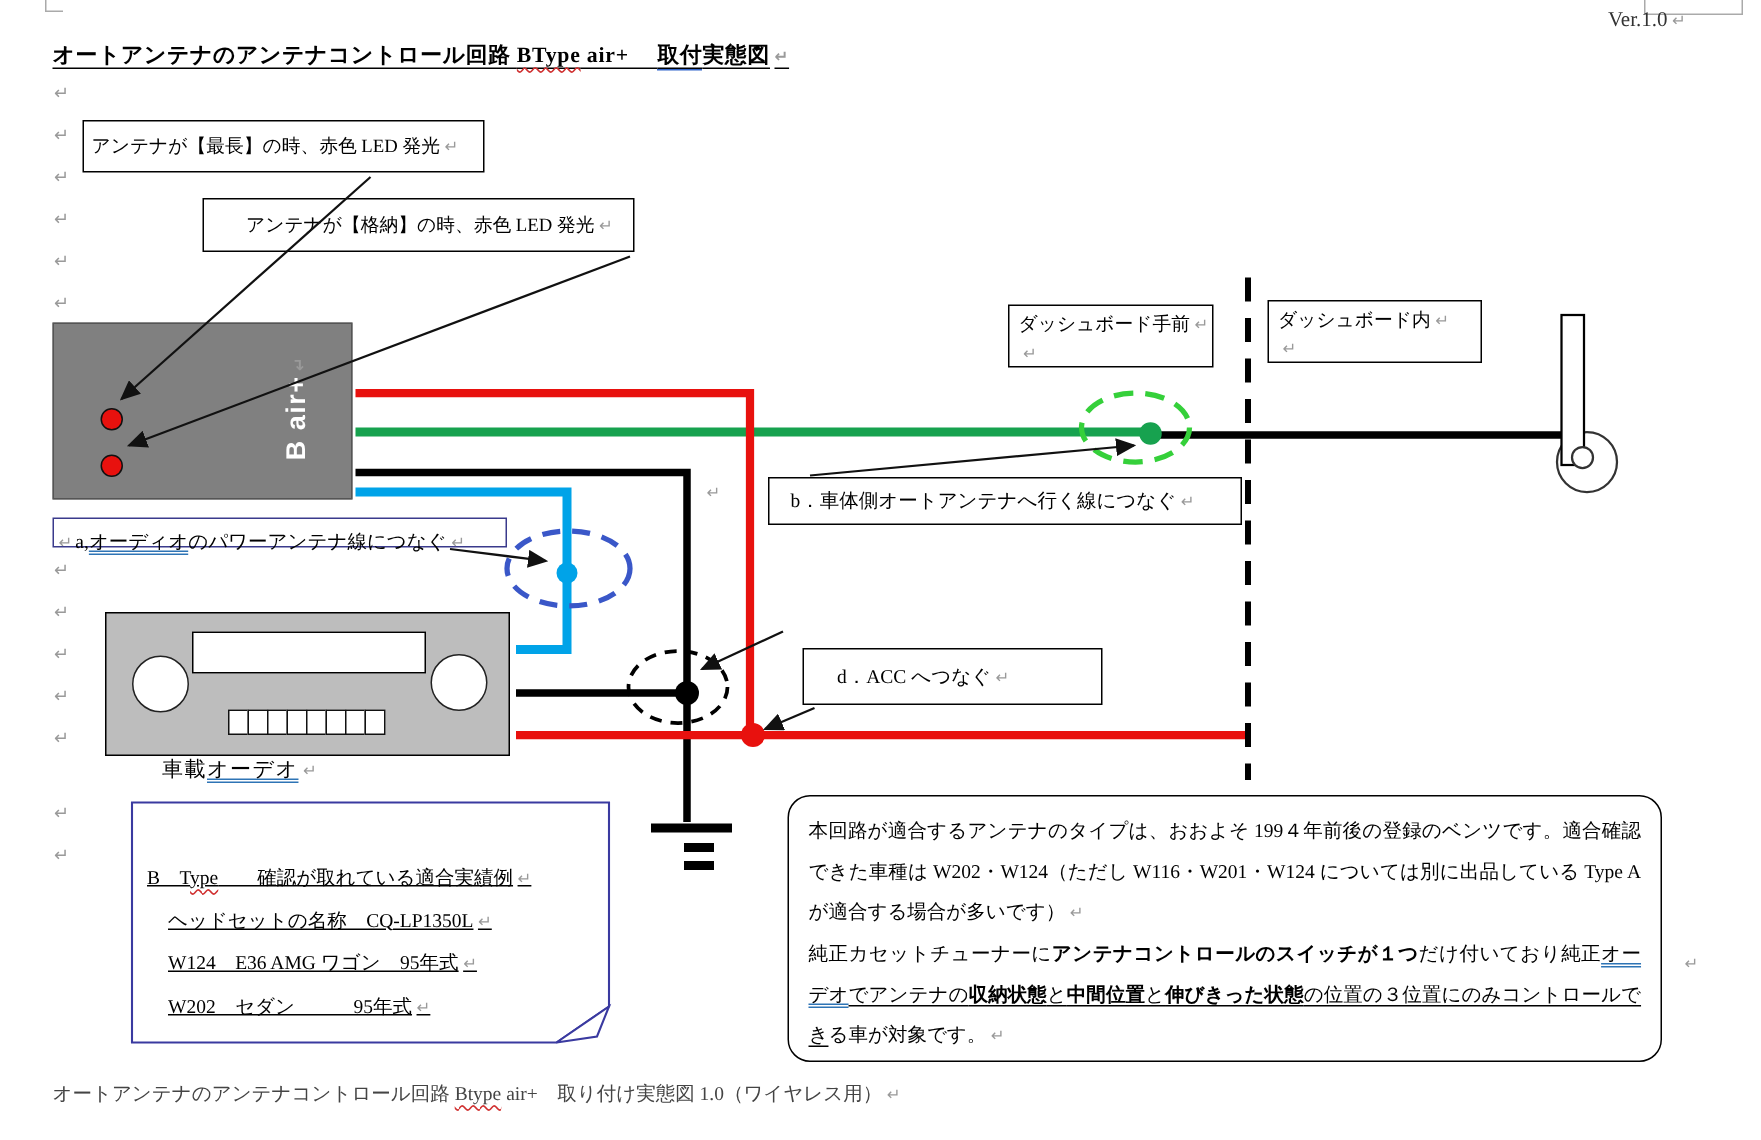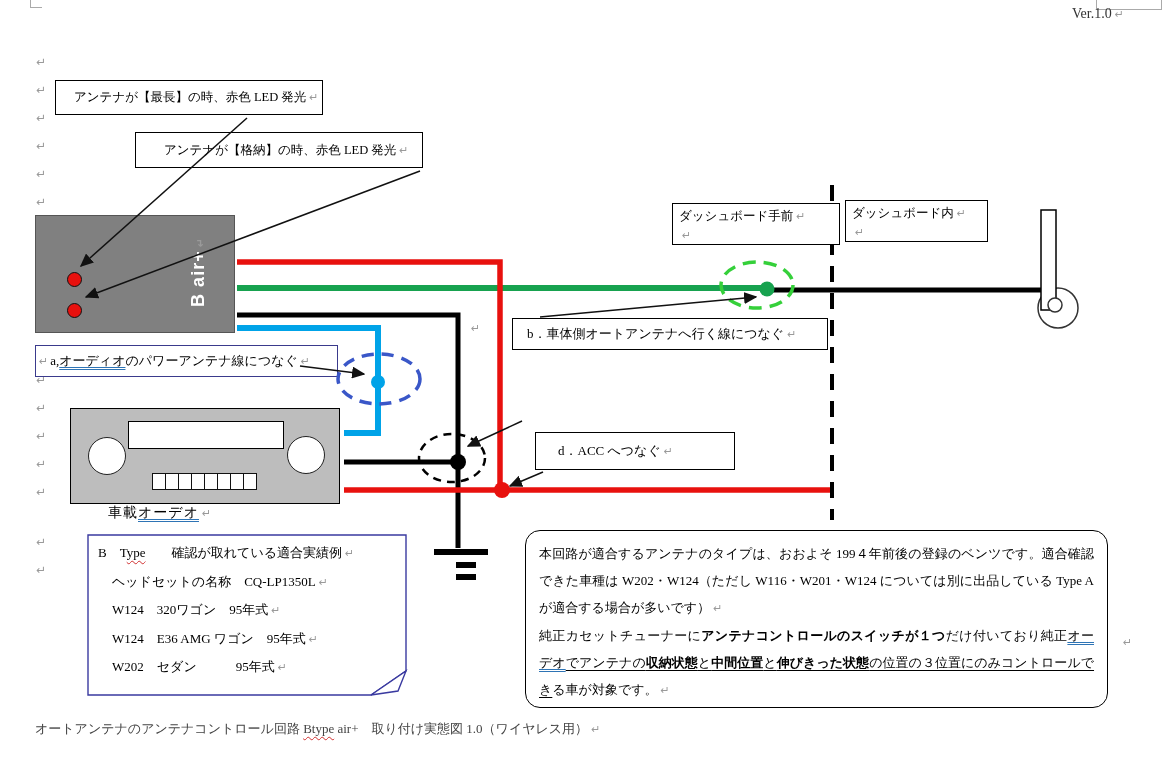--- a/index.html
+++ b/index.html
@@ -30,21 +30,21 @@
   .vlabel{position:absolute;left:198px;top:272px;transform:translate(-50%,-50%) rotate(-90deg);
           font-family:"Liberation Sans","DejaVu Sans",sans-serif;font-weight:bold;font-size:18px;
           color:#fff;letter-spacing:1px;white-space:nowrap;}
   .led{position:absolute;width:15px;height:15px;border-radius:50%;background:#E8110E;border:1.3px solid #111;box-sizing:border-box;}
   .audio{position:absolute;left:70px;top:408px;width:270px;height:96px;background:#BDBDBD;border:1.5px solid #000;box-sizing:border-box;}
   .display{position:absolute;left:128px;top:421px;width:156px;height:28px;background:#fff;border:1.2px solid #000;box-sizing:border-box;}
   .knob{position:absolute;width:38px;height:38px;border-radius:50%;background:#fff;border:1.3px solid #222;box-sizing:border-box;}
   .btnrow{position:absolute;left:153px;top:473px;display:flex;}
   .btnrow div{width:12px;height:15px;background:#fff;border:1px solid #111;margin-left:-1px;}
   .audio-label{position:absolute;left:108px;top:504px;font-size:14px;letter-spacing:1px;}
-  .note-text{position:absolute;left:98px;top:539px;width:300px;font-size:13px;line-height:27.5px;white-space:nowrap;}
+  .note-text{position:absolute;left:98px;top:571px;width:300px;font-size:13px;line-height:27.5px;white-space:nowrap;text-decoration:underline;}
   .note-text .indent{padding-left:14px;}
   .main-box{position:absolute;left:525px;top:530px;width:583px;height:178px;border:1.5px solid #000;
             border-radius:15px;box-sizing:border-box;padding:9px 13px 0 13px;font-size:13px;
             line-height:27px;text-align:justify;}
   .footer{position:absolute;left:35px;top:720px;font-size:13px;color:#444;}
 </style>
 </head>
 <body>
 
 <div class="stage">
@@ -79,20 +79,23 @@
       <polygon points="88,535 406,535 406,671 371,695 88,695"></polygon>
       <polygon points="371,695 406,671 398,691"></polygon>
     </g>
 
     <path d="M832 185 V520" fill="none" stroke="#000" stroke-width="4" stroke-dasharray="16 11"></path>
   </svg>
 
   <div class="corner-mark"></div>
   <div class="corner-box"></div>
 
+  <div class="title">
+    <span>オートアンテナのアンテナコントロール回路 </span><span class="wavy-red">BType</span><span> air+　 </span><span class="blue-under">取付</span><span>実態図</span><span class="pc">↵</span>
+  </div>
 
   <div class="ver">
     <span>Ver.1.0</span><span class="pc">↵</span>
   </div>
 
   <div class="pc-col" style="top:48px">
     <span class="pc">↵</span>
     <span class="pc">↵</span>
     <span class="pc">↵</span>
     <span class="pc">↵</span>
@@ -106,47 +109,47 @@
     <span class="pc">↵</span>
     <span class="pc">↵</span>
   </div>
   <div class="pc-col" style="top:528px">
     <span class="pc">↵</span>
     <span class="pc">↵</span>
   </div>
   <span class="pc abs" style="left:468px;top:322px">↵</span>
   <span class="pc abs" style="left:1120px;top:636px">↵</span>
 
-  <div class="box" style="left:55px;top:80px;width:268px;height:35px;line-height:33px;padding-left:18px">
+  <div class="box" style="left:55px;top:80px;width:268px;height:35px;line-height:33px;padding-left:5px">
     <span>アンテナが【最長】の時、赤色 LED 発光</span><span class="pc">↵</span>
   </div>
   <div class="box" style="left:135px;top:132px;width:288px;height:36px;line-height:34px;padding-left:28px">
     <span>アンテナが【格納】の時、赤色 LED 発光</span><span class="pc">↵</span>
   </div>
 
   <div class="device"></div>
   <div class="vlabel">
     <span>B air+</span><span class="pc">↵</span>
   </div>
   <div class="led" style="left:67px;top:272px"></div>
   <div class="led" style="left:67px;top:303px"></div>
 
-  <div class="box" style="left:672px;top:203px;width:168px;height:42px;padding:3px 6px;line-height:19px">
+  <div class="box" style="left:672px;top:203px;width:137px;height:42px;padding:3px 6px;line-height:19px">
     <div><span>ダッシュボード手前</span><span class="pc">↵</span></div>
     <div><span class="pc">↵</span></div>
   </div>
   <div class="box" style="left:845px;top:200px;width:143px;height:42px;padding:3px 6px;line-height:19px">
     <div><span>ダッシュボード内</span><span class="pc">↵</span></div>
     <div><span class="pc">↵</span></div>
   </div>
 
   <div class="box" style="left:512px;top:318px;width:316px;height:32px;line-height:30px;padding-left:14px;font-size:13px">
     <span>b．車体側オートアンテナへ行く線につなぐ</span><span class="pc">↵</span>
   </div>
-  <div class="box navy" style="left:35px;top:345px;width:303px;height:32px;line-height:29px;padding-left:3px;font-size:13px">
+  <div class="box navy" style="left:35px;top:345px;width:303px;height:20px;line-height:29px;padding-left:3px;font-size:13px">
     <span class="pc" style="margin:0 2px 0 0">↵</span><span>a,</span><span class="dbl-blue">オーディオ</span><span>のパワーアンテナ線につなぐ</span><span class="pc">↵</span>
   </div>
   <div class="box" style="left:535px;top:432px;width:200px;height:38px;line-height:36px;padding-left:22px;font-size:13px">
     <span>d．ACC へつなぐ</span><span class="pc">↵</span>
   </div>
 
   <div class="audio"></div>
   <div class="display"></div>
   <div class="knob" style="left:88px;top:437px"></div>
   <div class="knob" style="left:287px;top:436px"></div>
@@ -162,21 +165,20 @@
   </div>
   <div class="audio-label">
     <span>車載</span><span class="dbl-blue">オーデオ</span><span class="pc">↵</span>
   </div>
 
   <div class="note-text">
     <div>
       <span>B　T</span><span class="wavy-red">ype</span><span>　　確認が取れている適合実績例</span><span class="pc">↵</span>
     </div>
     <div class="indent"><span>ヘッドセットの名称　CQ-LP1350L</span><span class="pc">↵</span></div>
-    <div class="indent"><span>W124　320ワゴン　95年式</span><span class="pc">↵</span></div>
     <div class="indent"><span>W124　E36 AMG ワゴン　95年式</span><span class="pc">↵</span></div>
     <div class="indent"><span>W202　セダン　　　95年式</span><span class="pc">↵</span></div>
   </div>
 
   <div class="main-box">
     <div>
       <span>本回路が適合するアンテナのタイプは、おおよそ 199４年前後の登録のベンツです。適合確認できた車種は W202・W124（ただし W116・W201・W124 については別に出品している Type A が適合する場合が多いです）</span><span class="pc">↵</span>
     </div>
     <div>
       <span>純正カセットチューナーに</span><span class="b">アンテナコントロールのスイッチが１つ</span><span>だけ付いており純正</span><span class="dbl-blue">オーデオ</span><span class="u">でアンテナの</span><span class="b u">収納状態</span><span class="u">と</span><span class="b u">中間位置</span><span class="u">と</span><span class="b u">伸びきった状態</span><span class="u">の位置の３位置にのみコントロールでき</span><span>る車が対象です。</span><span class="pc">↵</span>

